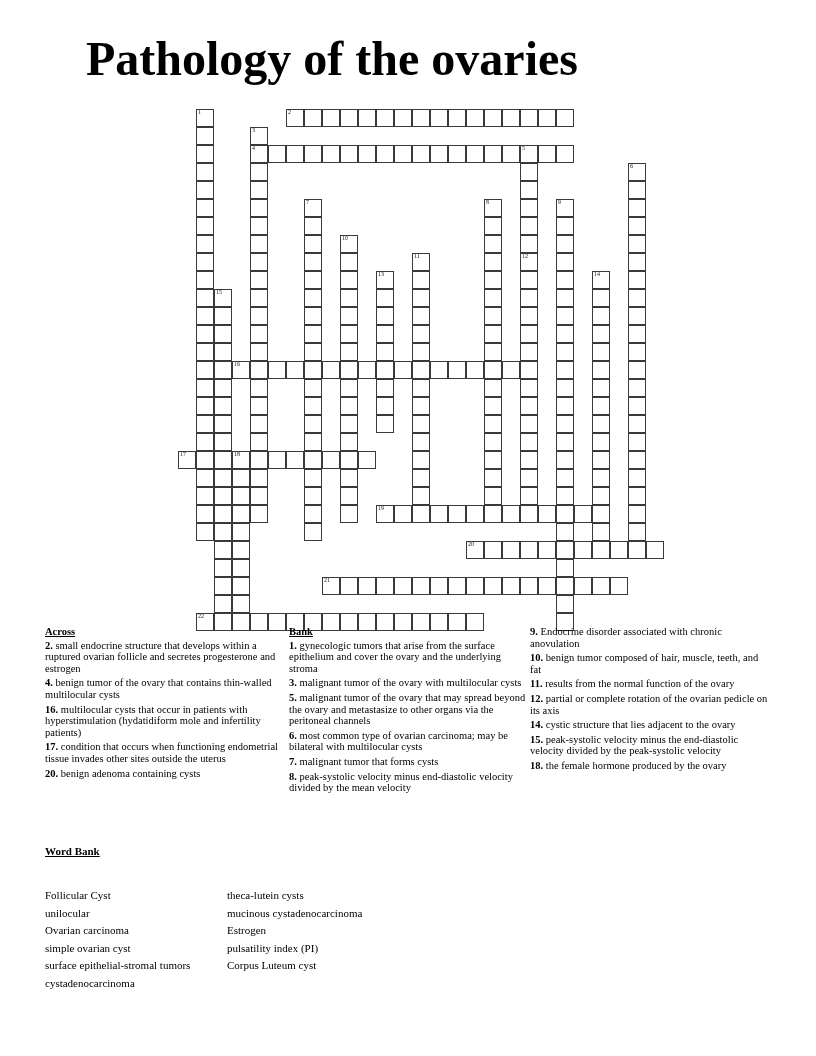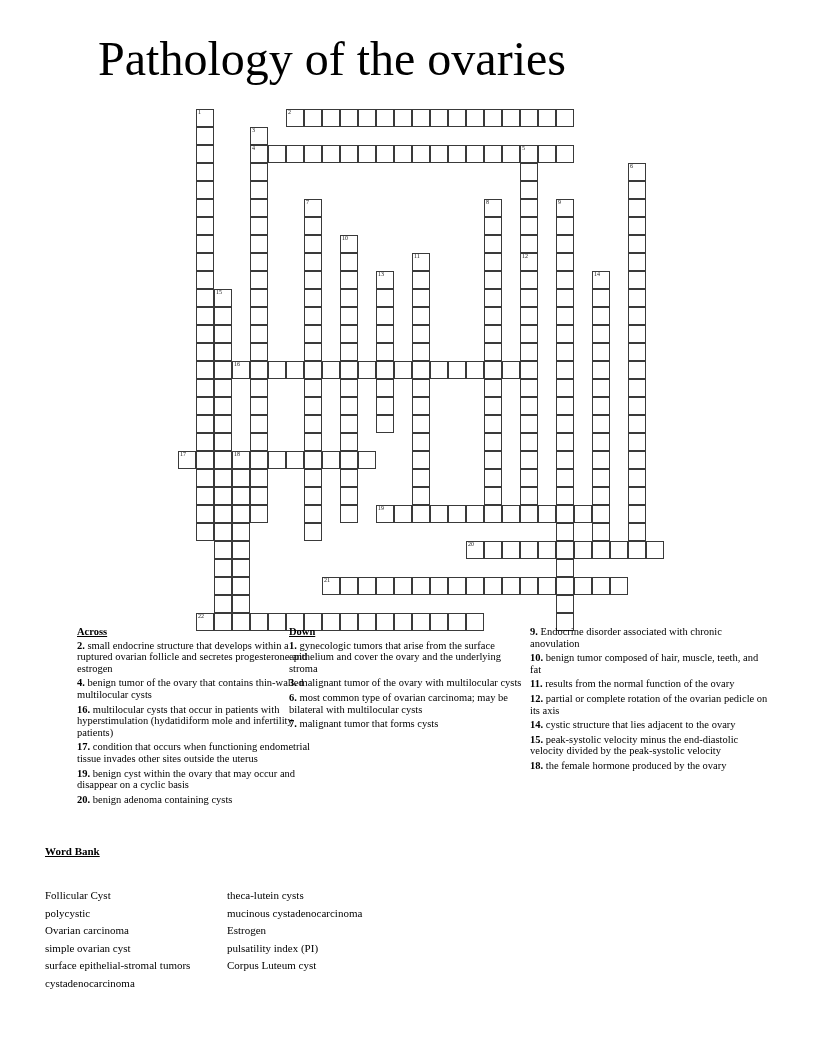--- a/index.html
+++ b/index.html
@@ -9,21 +9,21 @@
     color:#000;
     position:relative;
     overflow:hidden;
   }
   #page{position:relative;width:816px;height:1056px;}
 
   .title{
     position:absolute;left:0;top:30px;width:664px;
     text-align:center;
     font-family:"Liberation Serif", serif;
-    font-size:48px;font-weight:400;letter-spacing:0px;
+    font-size:48px;font-weight:700;letter-spacing:0px;
     line-height:58px;
   }
 
   
   #grid{
     position:absolute;left:196px;top:109px;
     width:470px;height:510px;
   }
   .cell{
     position:absolute;
@@ -40,21 +40,21 @@
   }
 
   
   .clues{
     position:absolute;
     font-family:"Liberation Serif", serif;
     font-size:10.5px;
     line-height:11.6px;
     text-align:left;
   }
-  #clues-col1{left:45px;top:626px;width:238px;margin-left:32px;}
+  #clues-col1{left:45px;top:626px;width:238px;}
   #clues-col2{left:289px;top:626px;width:238px;}
   #clues-col3{left:530px;top:626px;width:238px;}
   .clue-head{
     font-weight:bold;text-decoration:underline;
     margin:0 0 2px 0;font-size:10.5px;
   }
   .clue{margin:0 0 3px 0;}
   .clue b{font-weight:bold;}
 
   
@@ -453,53 +453,54 @@
       <div class="cell" style="left: 288px; top: 504px;"></div>
     </div>
 
   <div class="clues" id="clues-col1">
     <div class="clue-head">Across</div>
     <div id="across-slot-1">
         <div class="clue"><b>2.</b><span> small endocrine structure that develops within a ruptured ovarian follicle and secretes progesterone and estrogen</span></div>
         <div class="clue"><b>4.</b><span> benign tumor of the ovary that contains thin-walled multilocular cysts</span></div>
         <div class="clue"><b>16.</b><span> multilocular cysts that occur in patients with hyperstimulation (hydatidiform mole and infertility patients)</span></div>
         <div class="clue"><b>17.</b><span> condition that occurs when functioning endometrial tissue invades other sites outside the uterus</span></div>
-        <div class="clue"><b>19.</b><span> benign cyst within the ovary that may occur and disappear on a cyclic basis</span></div>
         <div class="clue"><b>20.</b><span> benign adenoma containing cysts</span></div>
       </div>
   </div>
 
   <div class="clues" id="clues-col2">
-    <div class="clue-head">Down</div>
+    <div class="clue-head">Bank</div>
     <div id="down-slot-1">
         <div class="clue"><b>1.</b><span> gynecologic tumors that arise from the surface epithelium and cover the ovary and the underlying stroma</span></div>
         <div class="clue"><b>3.</b><span> malignant tumor of the ovary with multilocular cysts</span></div>
+        <div class="clue"><b>5.</b><span> malignant tumor of the ovary that may spread beyond the ovary and metastasize to other organs via the peritoneal channels</span></div>
         <div class="clue"><b>6.</b><span> most common type of ovarian carcinoma; may be bilateral with multilocular cysts</span></div>
         <div class="clue"><b>7.</b><span> malignant tumor that forms cysts</span></div>
+        <div class="clue"><b>8.</b><span> peak-systolic velocity minus end-diastolic velocity divided by the mean velocity</span></div>
       </div>
   </div>
 
   <div class="clues" id="clues-col3">
     <div id="down-slot-2">
         <div class="clue"><b>9.</b><span> Endocrine disorder associated with chronic anovulation</span></div>
         <div class="clue"><b>10.</b><span> benign tumor composed of hair, muscle, teeth, and fat</span></div>
         <div class="clue"><b>11.</b><span> results from the normal function of the ovary</span></div>
         <div class="clue"><b>12.</b><span> partial or complete rotation of the ovarian pedicle on its axis</span></div>
         <div class="clue"><b>14.</b><span> cystic structure that lies adjacent to the ovary</span></div>
         <div class="clue"><b>15.</b><span> peak-systolic velocity minus the end-diastolic velocity divided by the peak-systolic velocity</span></div>
         <div class="clue"><b>18.</b><span> the female hormone produced by the ovary</span></div>
       </div>
   </div>
 
   <div id="wordbank">
     <div class="wb-title">Word Bank</div>
     <div id="wb-cols">
         <div class="wb-col">
           <div class="wb-item">Follicular Cyst</div>
-          <div class="wb-item">polycystic</div>
+          <div class="wb-item">unilocular</div>
           <div class="wb-item">Ovarian carcinoma</div>
           <div class="wb-item">simple ovarian cyst</div>
           <div class="wb-item">surface epithelial-stromal tumors</div>
           <div class="wb-item">cystadenocarcinoma</div>
         </div>
         <div class="wb-col">
           <div class="wb-item">theca-lutein cysts</div>
           <div class="wb-item">mucinous cystadenocarcinoma</div>
           <div class="wb-item">Estrogen</div>
           <div class="wb-item">pulsatility index (PI)</div>

